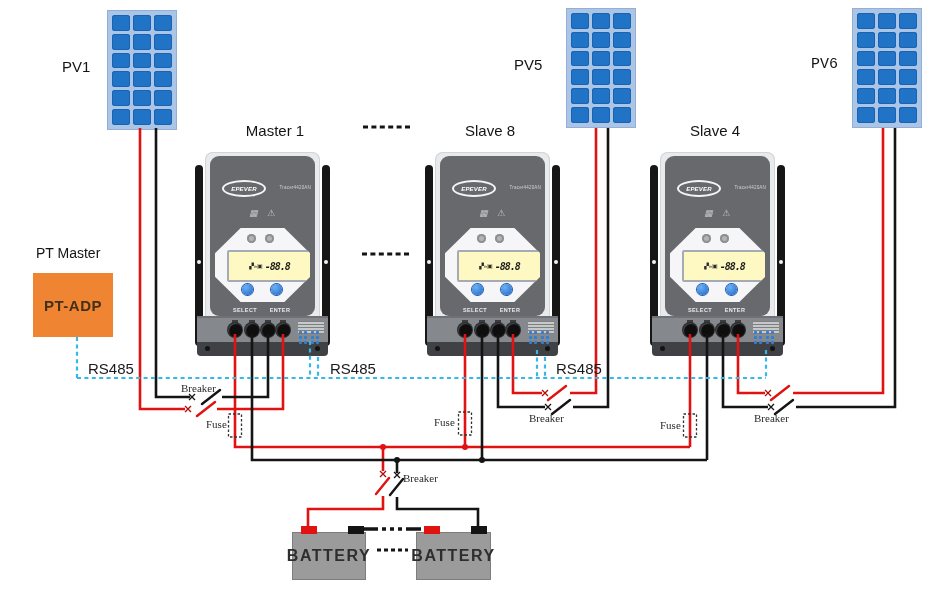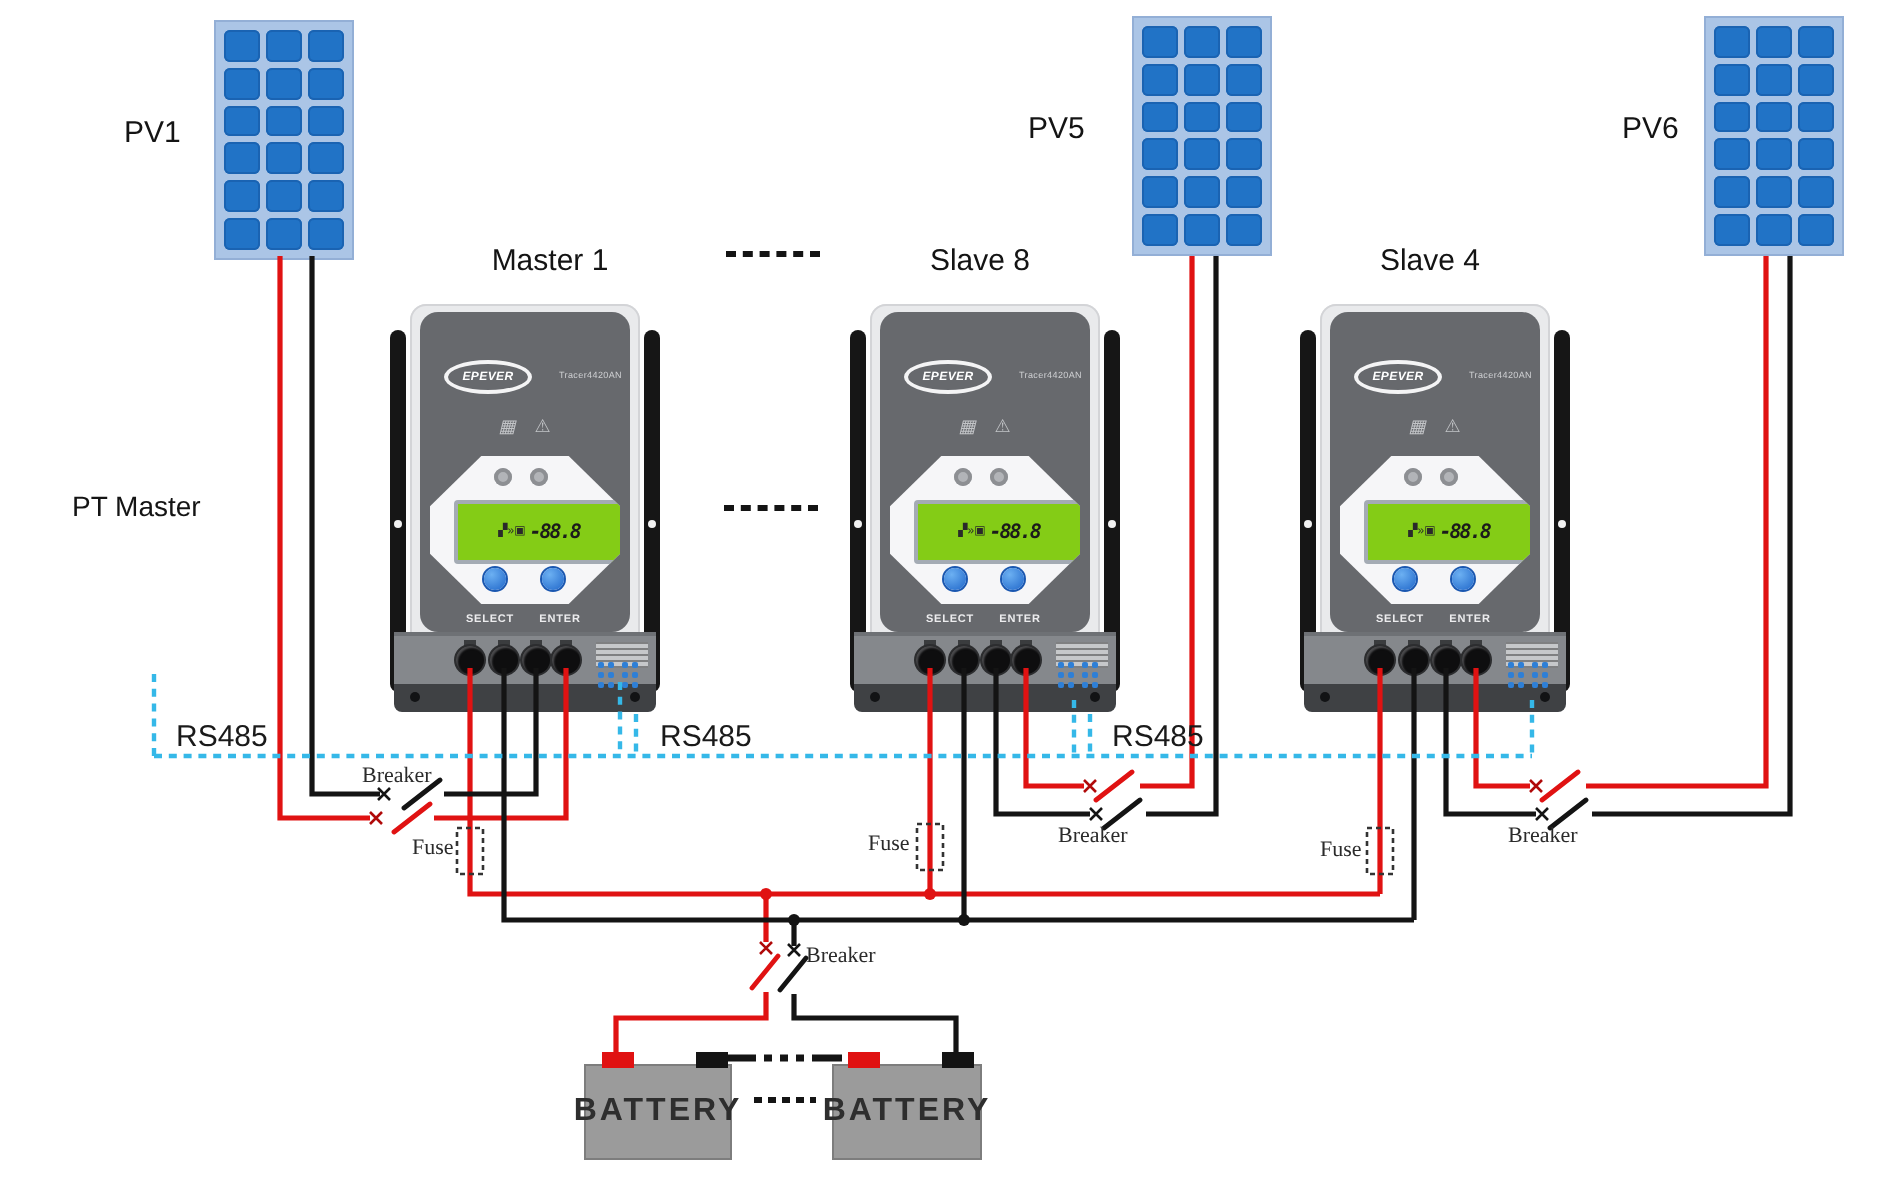--- a/index.html
+++ b/index.html
@@ -37,21 +37,21 @@
         font-size:6px;font-weight:bold;font-style:italic;color:#fff;letter-spacing:.2px;}
   .model{position:absolute;right:4px;top:29px;font-size:4.5px;color:#cfd0d3;letter-spacing:.2px;}
   .face-icons{position:absolute;left:0;top:52px;width:100%;display:flex;justify-content:center;
               gap:9px;font-size:9px;color:#c2c4c7;}
   .fi-pv{display:inline-block;transform:skewX(-14deg);}
   .housing{position:absolute;left:5px;top:72px;width:95px;height:74px;background:#f6f6f8;
            clip-path:polygon(27% 0,73% 0,100% 34%,100% 66%,73% 100%,27% 100%,0 66%,0 34%);}
   .knob{position:absolute;top:6px;width:9px;height:9px;border-radius:50%;
         background:#b2b4b8;box-shadow:inset 0 0 0 2px #8d8f93;}
   .k1{left:32px;} .k2{left:50px;}
-  .lcd{position:absolute;left:12px;top:22px;width:85px;height:32px;background:#84cc16;
+  .lcd{position:absolute;left:12px;top:22px;width:85px;height:32px;background:#fef9c3;
        border:2px solid #a4abb4;border-radius:2px;box-sizing:border-box;display:flex;
        align-items:center;justify-content:center;gap:2px;}
   .lcd-ico{font-size:6px;color:#2a2a2a;line-height:6px;}
   .lcd-digits{font-family:"DejaVu Sans Mono",monospace;font-style:italic;font-weight:bold;
               font-size:10px;color:#1b1b1b;letter-spacing:-1px;}
   .btn{position:absolute;top:56px;width:11px;height:11px;border-radius:50%;
        background:radial-gradient(circle at 35% 30%,#6cb0f2,#1f66c9);box-shadow:0 0 0 1px #1a57b0;}
   .b1{left:27px;} .b2{left:56px;}
   .key-label{position:absolute;top:151px;width:40px;text-align:center;font-size:5.5px;
              font-weight:bold;color:#ececee;letter-spacing:.4px;}
@@ -80,21 +80,21 @@
 
   svg.wires{position:absolute;left:0;top:0;z-index:5;pointer-events:none;}
 </style>
 </head>
 <body>
 
 <div id="stage">
 
   <div class="lbl lbl-pv" style="left:62px;top:58px;">PV1</div>
   <div class="lbl lbl-pv" style="left:514px;top:56px;">PV5</div>
-  <div class="lbl lbl-pv" style="left:811px;top:56px;">PV6</div>
+  <div class="lbl lbl-pv" style="left:811px;top:56px;font-family:Liberation Mono, monospace;">PV6</div>
 
   <div class="pv" style="left:107px;top:10px;">
     <i></i>
       <i></i>
       <i></i>
       <i></i>
       <i></i>
       <i></i>
       <i></i>
       <i></i>
@@ -148,20 +148,21 @@
       <i></i>
       <i></i>
       <i></i>
   </div>
 
   <div class="lbl lbl-title" style="left:230px;top:122px;">Master 1</div>
   <div class="lbl lbl-title" style="left:445px;top:122px;">Slave 8</div>
   <div class="lbl lbl-title" style="left:670px;top:122px;">Slave 4</div>
 
   <div class="lbl lbl-ptcap" style="left:36px;top:245px;">PT Master</div>
+  <div class="ptbox">PT-ADP</div>
 
   <div class="controller" style="left:195px;">
     <div class="rail rail-l">
         <i class="hole"></i>
       </div>
     <div class="rail rail-r">
         <i class="hole"></i>
       </div>
     <div class="cbody">
       <div class="cinner">

